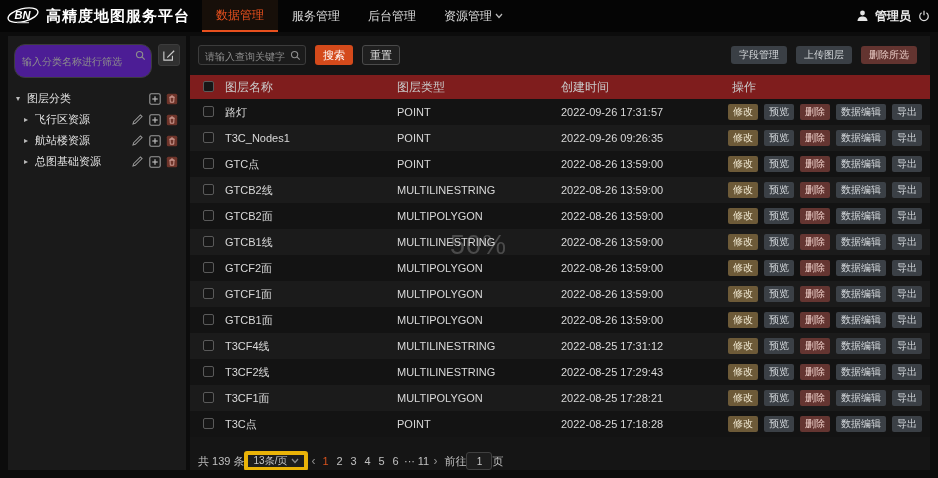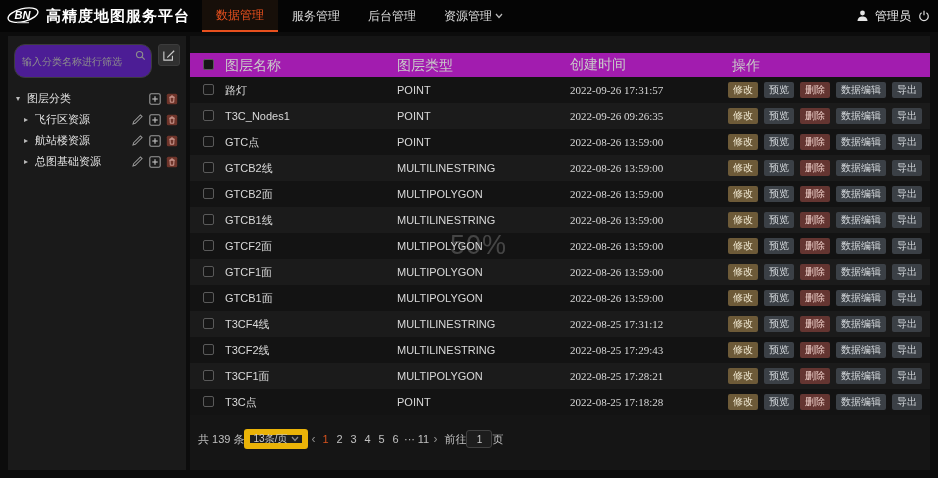--- a/index.html
+++ b/index.html
@@ -10,21 +10,21 @@
     font-family:"Liberation Sans","DejaVu Sans",sans-serif;
   }
   
   .hdr { display:flex; align-items:stretch; height:32px; background:#050505; padding:0 8px 0 6px; }
   .brand { display:flex; align-items:center; gap:6px; }
   .app-title { font-size:15px; font-weight:bold; color:#fff; letter-spacing:1px; white-space:nowrap; }
   .nav { display:flex; margin-left:12px; }
   .nav-item { position:relative; display:flex; align-items:center; gap:3px; padding:0 14px; font-size:12px; color:#ddd; cursor:pointer;justify-content:center; }
   .nav-item.active { color:#e8501e; background:#170f09; border-bottom:2px solid #e8501e; }
   .chev svg { display:block; }
-  .user-area { margin-left:auto; display:flex; align-items:center; gap:7px; font-size:12px; color:#eee; }
+  .user-area { margin-left:auto; display:flex; align-items:center; gap:7px; font-size:12px; color:#eee;font-weight:bold; }
   
   .body { display:flex; gap:4px; padding:4px 8px 8px 8px; height:446px; }
   .sidebar { width:178px; background:#1a1a1a; padding:8px 6px; flex-shrink:0; }
   .filter-row { display:flex; gap:6px; }
   .filter-box { position:relative; flex:1; height:34px; background:#4c1d95; border:1px solid #3c3c3c; border-radius:11px; }
   .filter-box input { width:100%; height:100%; background:transparent; border:none; outline:none; color:#ccc; font-size:10px; padding:0 20px 0 7px; font-family:inherit; }
   .filter-box input::placeholder { color:#8d8d8d; }
   .filter-box .s-icon { position:absolute; right:5px; top:5px; }
   .edit-sq { width:22px; height:22px; background:#303030; border:1px solid #3c3c3c; border-radius:3px; display:flex; align-items:center; justify-content:center; cursor:pointer; }
   .tree { margin-top:10px; }
@@ -41,37 +41,37 @@
   .q-box input { width:100%; height:100%; background:transparent; border:none; outline:none; color:#ccc; font-size:10px; padding:0 18px 0 6px; font-family:inherit; }
   .q-box input::placeholder { color:#8d8d8d; }
   .q-box .s-icon { position:absolute; right:4px; top:4px; }
   .btn { border:none; border-radius:3px; cursor:pointer; font-family:inherit; white-space:nowrap; }
   .btn-search { background:#d44a1b; color:#fff; font-size:11px; height:20px; padding:0 8px; }
   .btn-reset { background:#1f1f1f; border:1px solid #4a4a4a; color:#ddd; font-size:11px; height:20px; padding:0 7px; }
   .spacer { flex:1; }
   .btn-mini { height:18px; padding:0 8px; font-size:10px; background:#3a3f45; color:#d6d9dc; }
   .btn-mini.danger { background:#633430; color:#e6c8c2; }
   
-  .thead { position:relative; height:24px; background:#a21caf; font-size:14px; color:#c9c9c9;margin-top:9px; }
+  .thead { position:relative; height:24px; background:#7f1d1d; font-size:12px; color:#c9c9c9;margin-top:9px; }
   .trow { position:relative; height:26px; font-size:11px; color:#d8d8d8; }
   .trow:nth-child(odd) { background:#131313; }
   .trow:nth-child(even) { background:#1b1b1b; }
   .cb { position:absolute; left:13px; width:11px; height:11px; border:1px solid #5a5a5a; border-radius:2px; background:#161616; cursor:pointer; }
   .thead .cb { top:6px; } .trow .cb { top:7px; }
   .cell { position:absolute; top:0; line-height:24px; white-space:nowrap; }
   .trow .cell { line-height:26px; }
-  .col-name { left:35px; } .col-type { left:207px; } .col-date { left:380px;font-family:Liberation Serif, serif; } .col-ops { left:542px; }
+  .col-name { left:35px; } .col-type { left:207px; } .col-date { left:371px; } .col-ops { left:542px; }
   .ops { position:absolute; left:538px; top:5px; display:flex; gap:6px; }
   .op { height:16px; padding:0 5px; font-size:10px; border:none; border-radius:2px; cursor:pointer; font-family:inherit; white-space:nowrap; }
   .op.modify { background:#6d5a38; color:#f1e9d2; }
   .op.neutral { background:#3b4046; color:#d3d7db; }
   .op.danger { background:#643531; color:#ecccc6; }
   
   .pager { display:flex; align-items:center; font-size:11px; color:#c0c0c0; padding-left:8px; margin-top:14px; }
-  .psize { display:flex; align-items:center; justify-content:center; gap:4px; width:64px; height:20px; background:#1d1d1d; border:6px solid #eab308; border-radius:3px; font-size:10px; color:#c9c9c9; cursor:pointer; }
+  .psize { display:flex; align-items:center; justify-content:center; gap:4px; width:64px; height:20px; background:#1d1d1d; border:4px solid #eab308; border-radius:3px; font-size:10px; color:#c9c9c9; cursor:pointer; }
   .pg-arrow { color:#8d8d8d; font-size:12px; padding:0 3px; cursor:pointer; }
   .pg { min-width:14px; text-align:center; cursor:pointer; color:#c0c0c0; }
   .pg.active { color:#d9531e; }
   .goto-input { width:26px; height:18px; background:#1d1d1d; border:1px solid #404040; border-radius:3px; color:#ccc; font-size:10px; text-align:center; font-family:inherit; outline:none; }
   
   .zoom-ind { position:absolute; left:260px; top:194px; font-size:27px; color:rgba(200,200,200,0.28); pointer-events:none; letter-spacing:1px; }
   svg { display:block; }
 </style>
 </head>
 <body>
@@ -251,20 +251,37 @@
                   <path d="M3.4 4.2 L8.6 4.2 M4 4.2 L4.3 9.2 L7.7 9.2 L8 4.2 M5 4.2 L5 3 L7 3 L7 4.2" fill="none" stroke="#d9a79d" stroke-width="0.9"></path>
                 </svg>
               </button>
             </span>
           </div>
 
       </div>
     </aside>
 
     <main class="main">
+      <div class="toolbar">
+        <div class="q-box">
+          <input placeholder="请输入查询关键字" style="">
+          <span class="s-icon">
+            <svg width="11" height="11" viewBox="0 0 12 12">
+                <circle cx="5" cy="5" r="3.4" fill="none" stroke="#8d8d8d" stroke-width="1.2"></circle>
+                <line x1="7.6" y1="7.6" x2="10.6" y2="10.6" stroke="#8d8d8d" stroke-width="1.2"></line>
+              </svg>
+          </span>
+        </div>
+        <button class="btn btn-search">搜索</button>
+        <button class="btn btn-reset">重置</button>
+        <div class="spacer"></div>
+        <button class="btn btn-mini">字段管理</button>
+        <button class="btn btn-mini">上传图层</button>
+        <button class="btn btn-mini danger">删除所选</button>
+      </div>
 
       <div class="table">
         <div class="thead">
           <span class="cb"></span>
           <span class="cell col-name">图层名称</span>
           <span class="cell col-type">图层类型</span>
           <span class="cell col-date">创建时间</span>
           <span class="cell col-ops">操作</span>
         </div>
         <div class="tbody">

